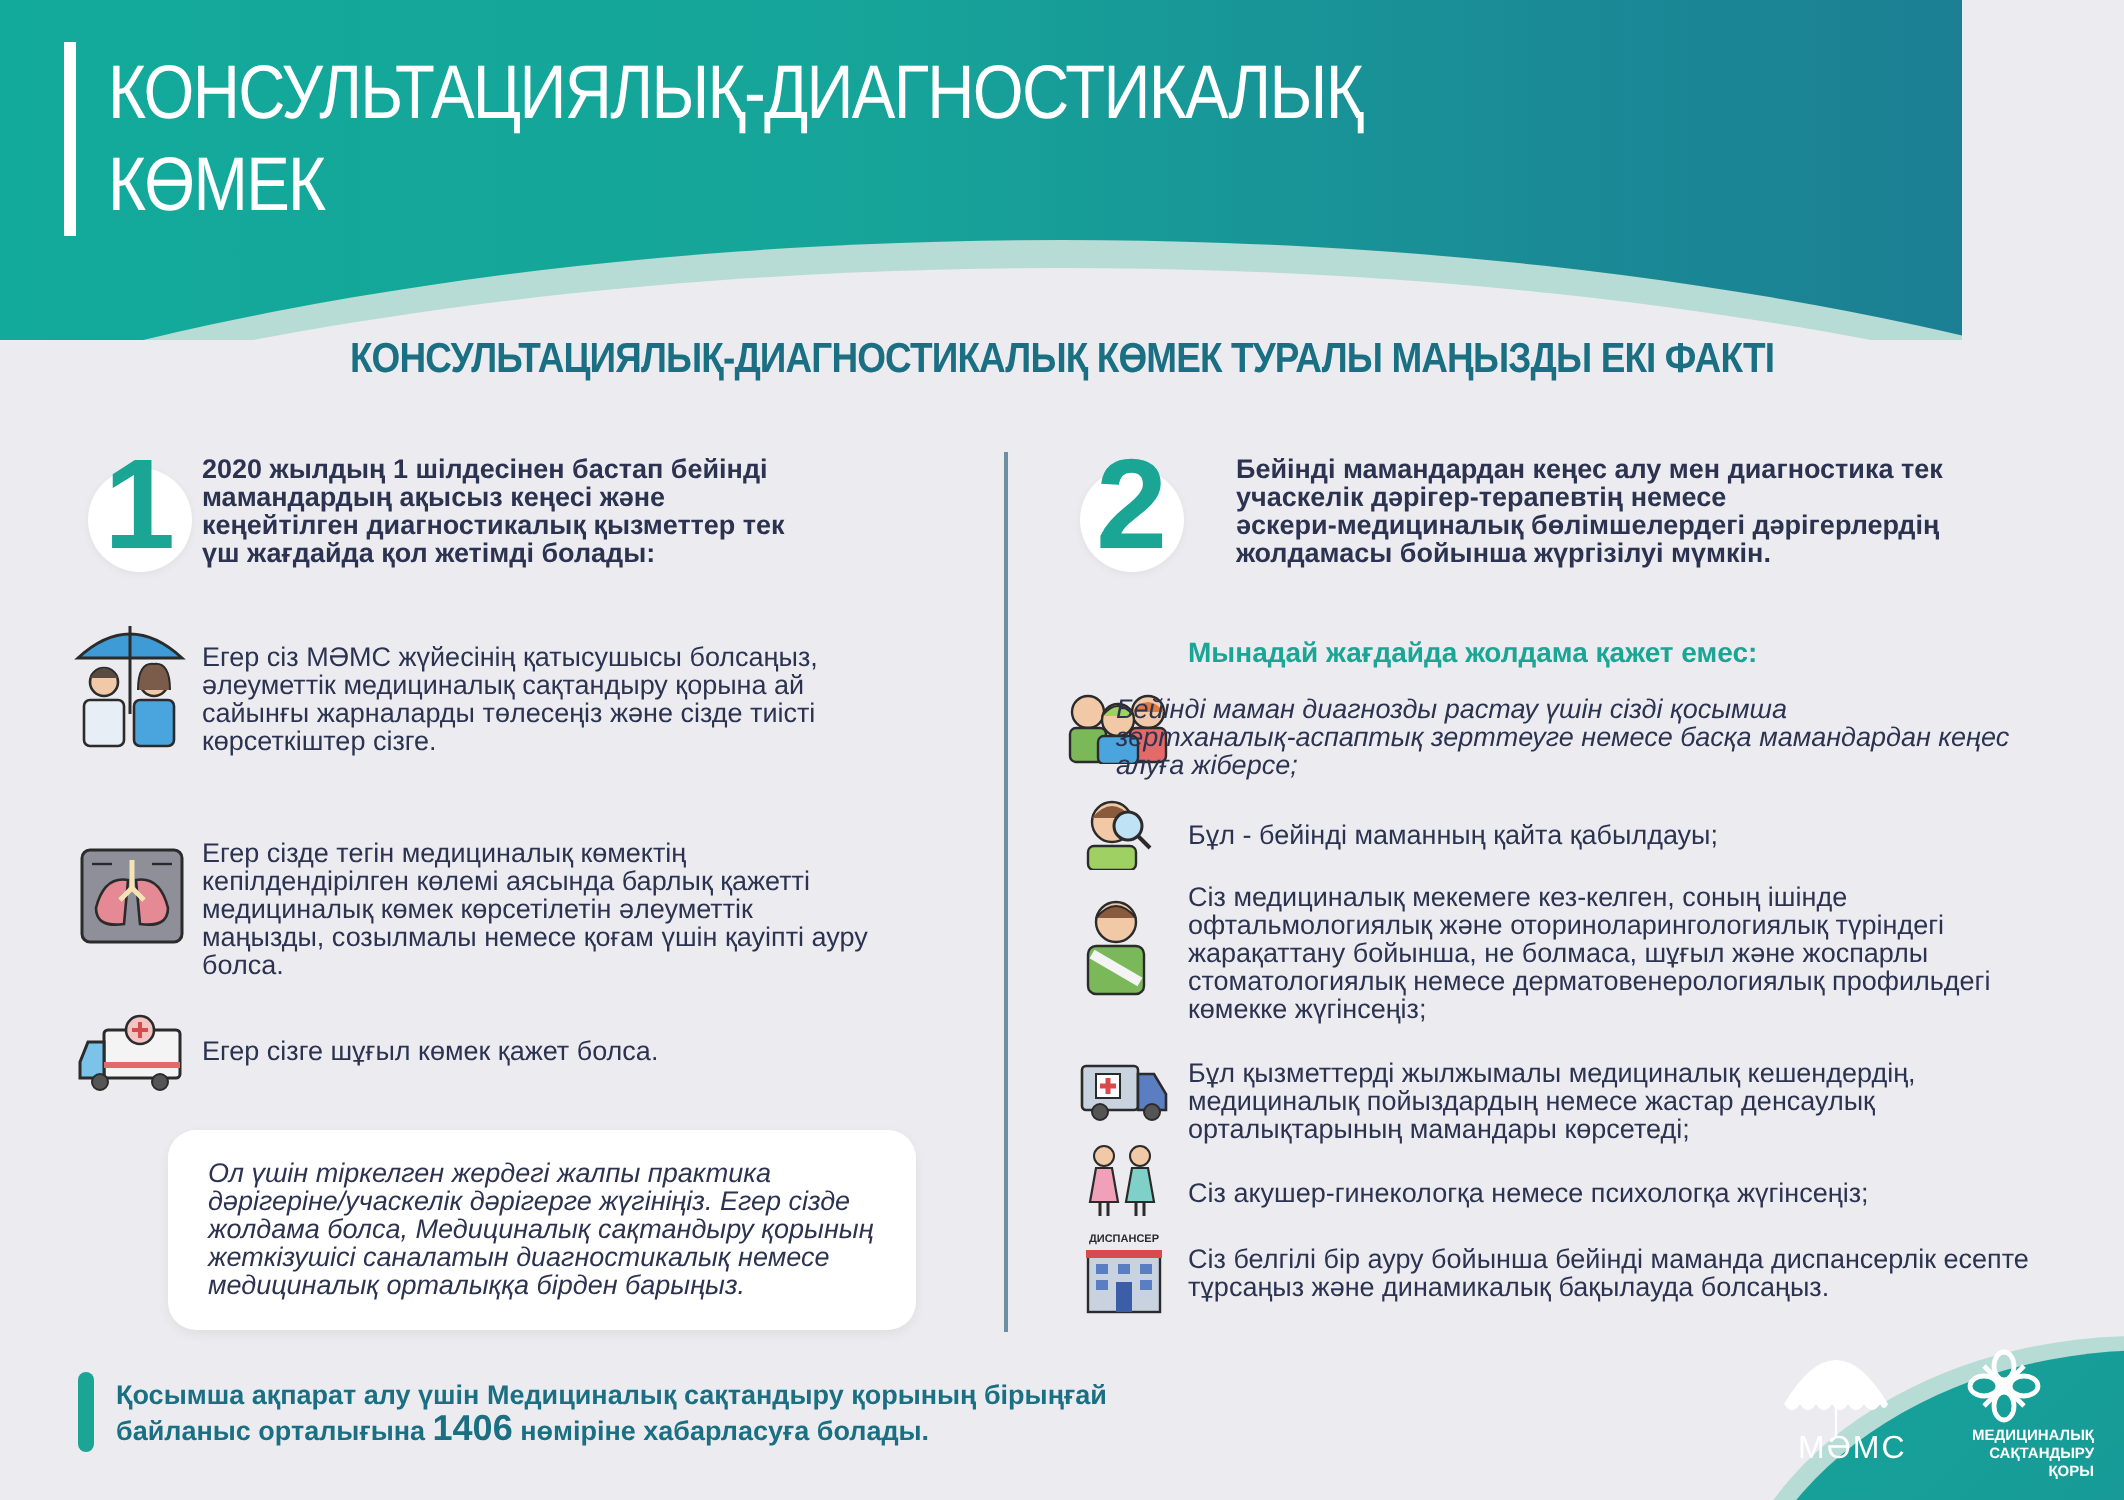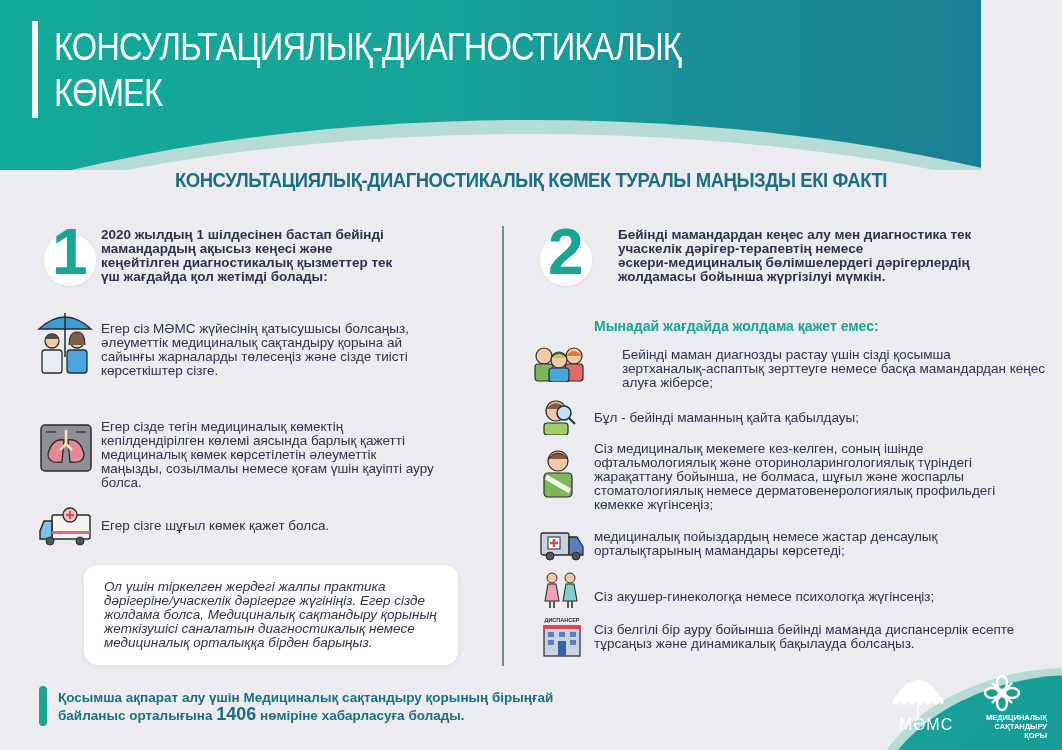--- a/index.html
+++ b/index.html
@@ -192,21 +192,21 @@
 <svg class="icon" style="left:533px; top:346px;" width="52" height="36" viewBox="0 0 52 36">
   <circle cx="11" cy="10" r="8" fill="#f2c9a6" stroke="#2b2b2b" stroke-width="1.2"></circle>
   <circle cx="41" cy="10" r="8" fill="#f2c9a6" stroke="#2b2b2b" stroke-width="1.2"></circle>
   <path d="M33 10 Q41 0 49 10" fill="#e07a3e"></path>
   <rect x="2" y="18" width="18" height="17" rx="3" fill="#7ab85a" stroke="#2b2b2b" stroke-width="1.2"></rect>
   <rect x="32" y="18" width="18" height="17" rx="3" fill="#e46a6a" stroke="#2b2b2b" stroke-width="1.2"></rect>
   <circle cx="26" cy="14" r="8" fill="#f2c9a6" stroke="#2b2b2b" stroke-width="1.2"></circle>
   <path d="M18 12 Q26 2 34 12" fill="#9ed064" stroke="#2b2b2b" stroke-width="1"></path>
   <rect x="16" y="22" width="20" height="14" rx="3" fill="#4aa5de" stroke="#2b2b2b" stroke-width="1.2"></rect>
 </svg>
-<div class="item" style="left:622px; top:348px;">
+<div class="item" style="left:558px; top:348px;font-style:italic;">
   <div>Бейінді маман диагнозды растау үшін сізді қосымша</div>
   <div>зертханалық-аспаптық зерттеуге немесе басқа мамандардан кеңес</div>
   <div>алуға жіберсе;</div>
 </div>
 
 <svg class="icon" style="left:540px; top:397px;" width="40" height="38" viewBox="0 0 40 38">
   <circle cx="16" cy="14" r="10" fill="#f2c9a6" stroke="#2b2b2b" stroke-width="1.2"></circle>
   <path d="M6 12 Q16 0 26 12" fill="#8a5a3c"></path>
   <circle cx="24" cy="16" r="7" fill="#bfe3f5" stroke="#2b2b2b" stroke-width="1.5"></circle>
   <line x1="29" y1="21" x2="35" y2="27" stroke="#2b2b2b" stroke-width="2"></line>
@@ -232,20 +232,21 @@
 
 <svg class="icon" style="left:540px; top:529px;" width="44" height="32" viewBox="0 0 44 32">
   <rect x="1" y="4" width="28" height="22" rx="2" fill="#c9d3e0" stroke="#2b2b2b" stroke-width="1.3"></rect>
   <path d="M29 8 L37 8 L43 18 L43 26 L29 26 Z" fill="#5b7ec2" stroke="#2b2b2b" stroke-width="1.3"></path>
   <rect x="8" y="8" width="12" height="12" fill="#ffffff" stroke="#2b2b2b" stroke-width="1"></rect>
   <path d="M14 10 L14 18 M10 14 L18 14" stroke="#d94a4a" stroke-width="2.5"></path>
   <circle cx="10" cy="27" r="4" fill="#555" stroke="#2b2b2b"></circle>
   <circle cx="36" cy="27" r="4" fill="#555" stroke="#2b2b2b"></circle>
 </svg>
 <div class="item" style="left:594px; top:530px;">
+  <div>Бұл қызметтерді жылжымалы медициналық кешендердің,</div>
   <div>медициналық пойыздардың немесе жастар денсаулық</div>
   <div>орталықтарының мамандары көрсетеді;</div>
 </div>
 
 <svg class="icon" style="left:543px; top:571px;" width="36" height="38" viewBox="0 0 36 38">
   <circle cx="9" cy="7" r="5" fill="#f2c9a6" stroke="#2b2b2b" stroke-width="1"></circle>
   <circle cx="27" cy="7" r="5" fill="#f2c9a6" stroke="#2b2b2b" stroke-width="1"></circle>
   <path d="M2 30 L5 13 L13 13 L16 30 Z" fill="#f0a0b8" stroke="#2b2b2b" stroke-width="1.1"></path>
   <path d="M20 30 L23 13 L31 13 L34 30 Z" fill="#7fd0c8" stroke="#2b2b2b" stroke-width="1.1"></path>
   <line x1="7" y1="30" x2="7" y2="37" stroke="#2b2b2b" stroke-width="1.5"></line>

